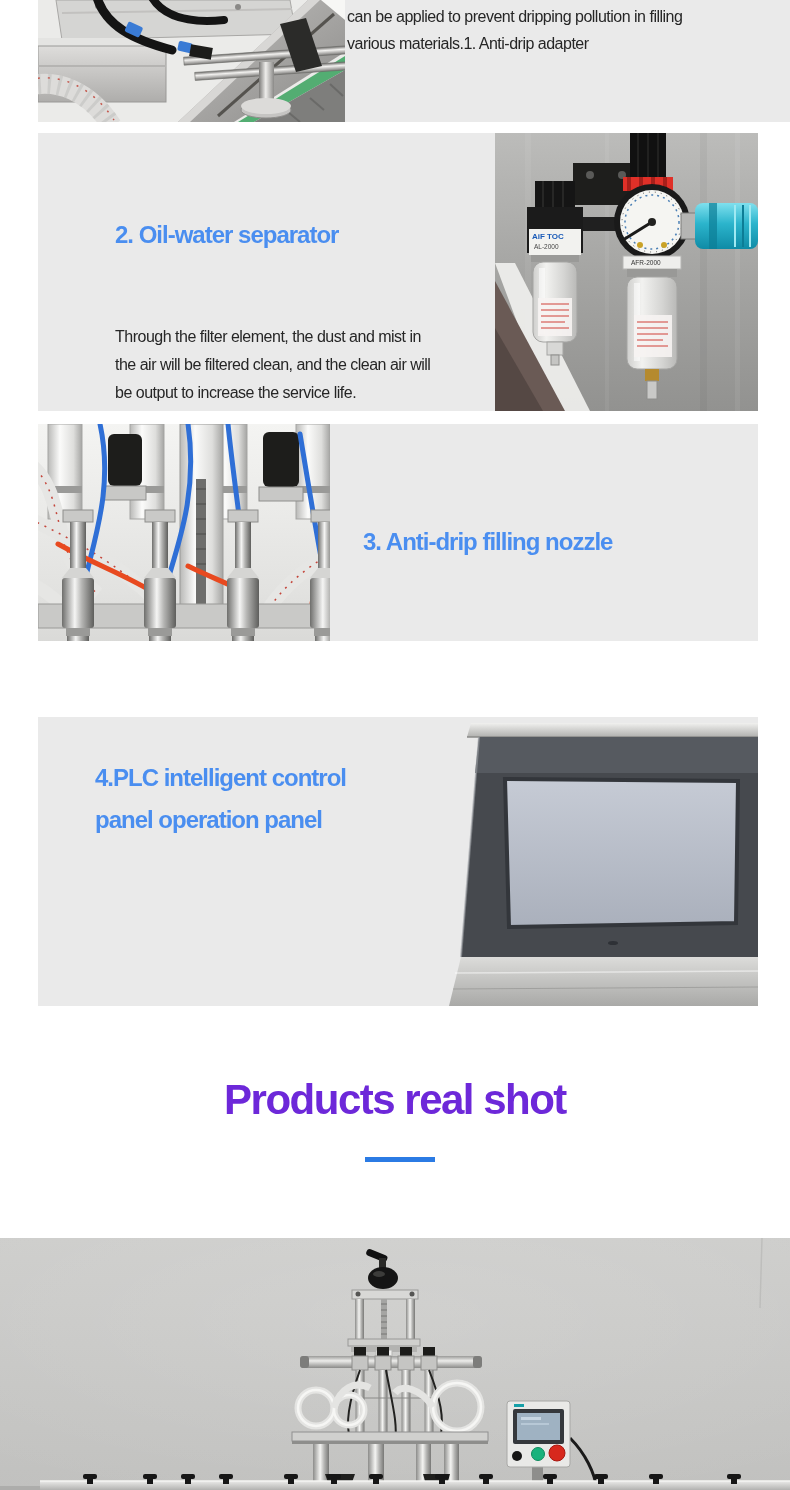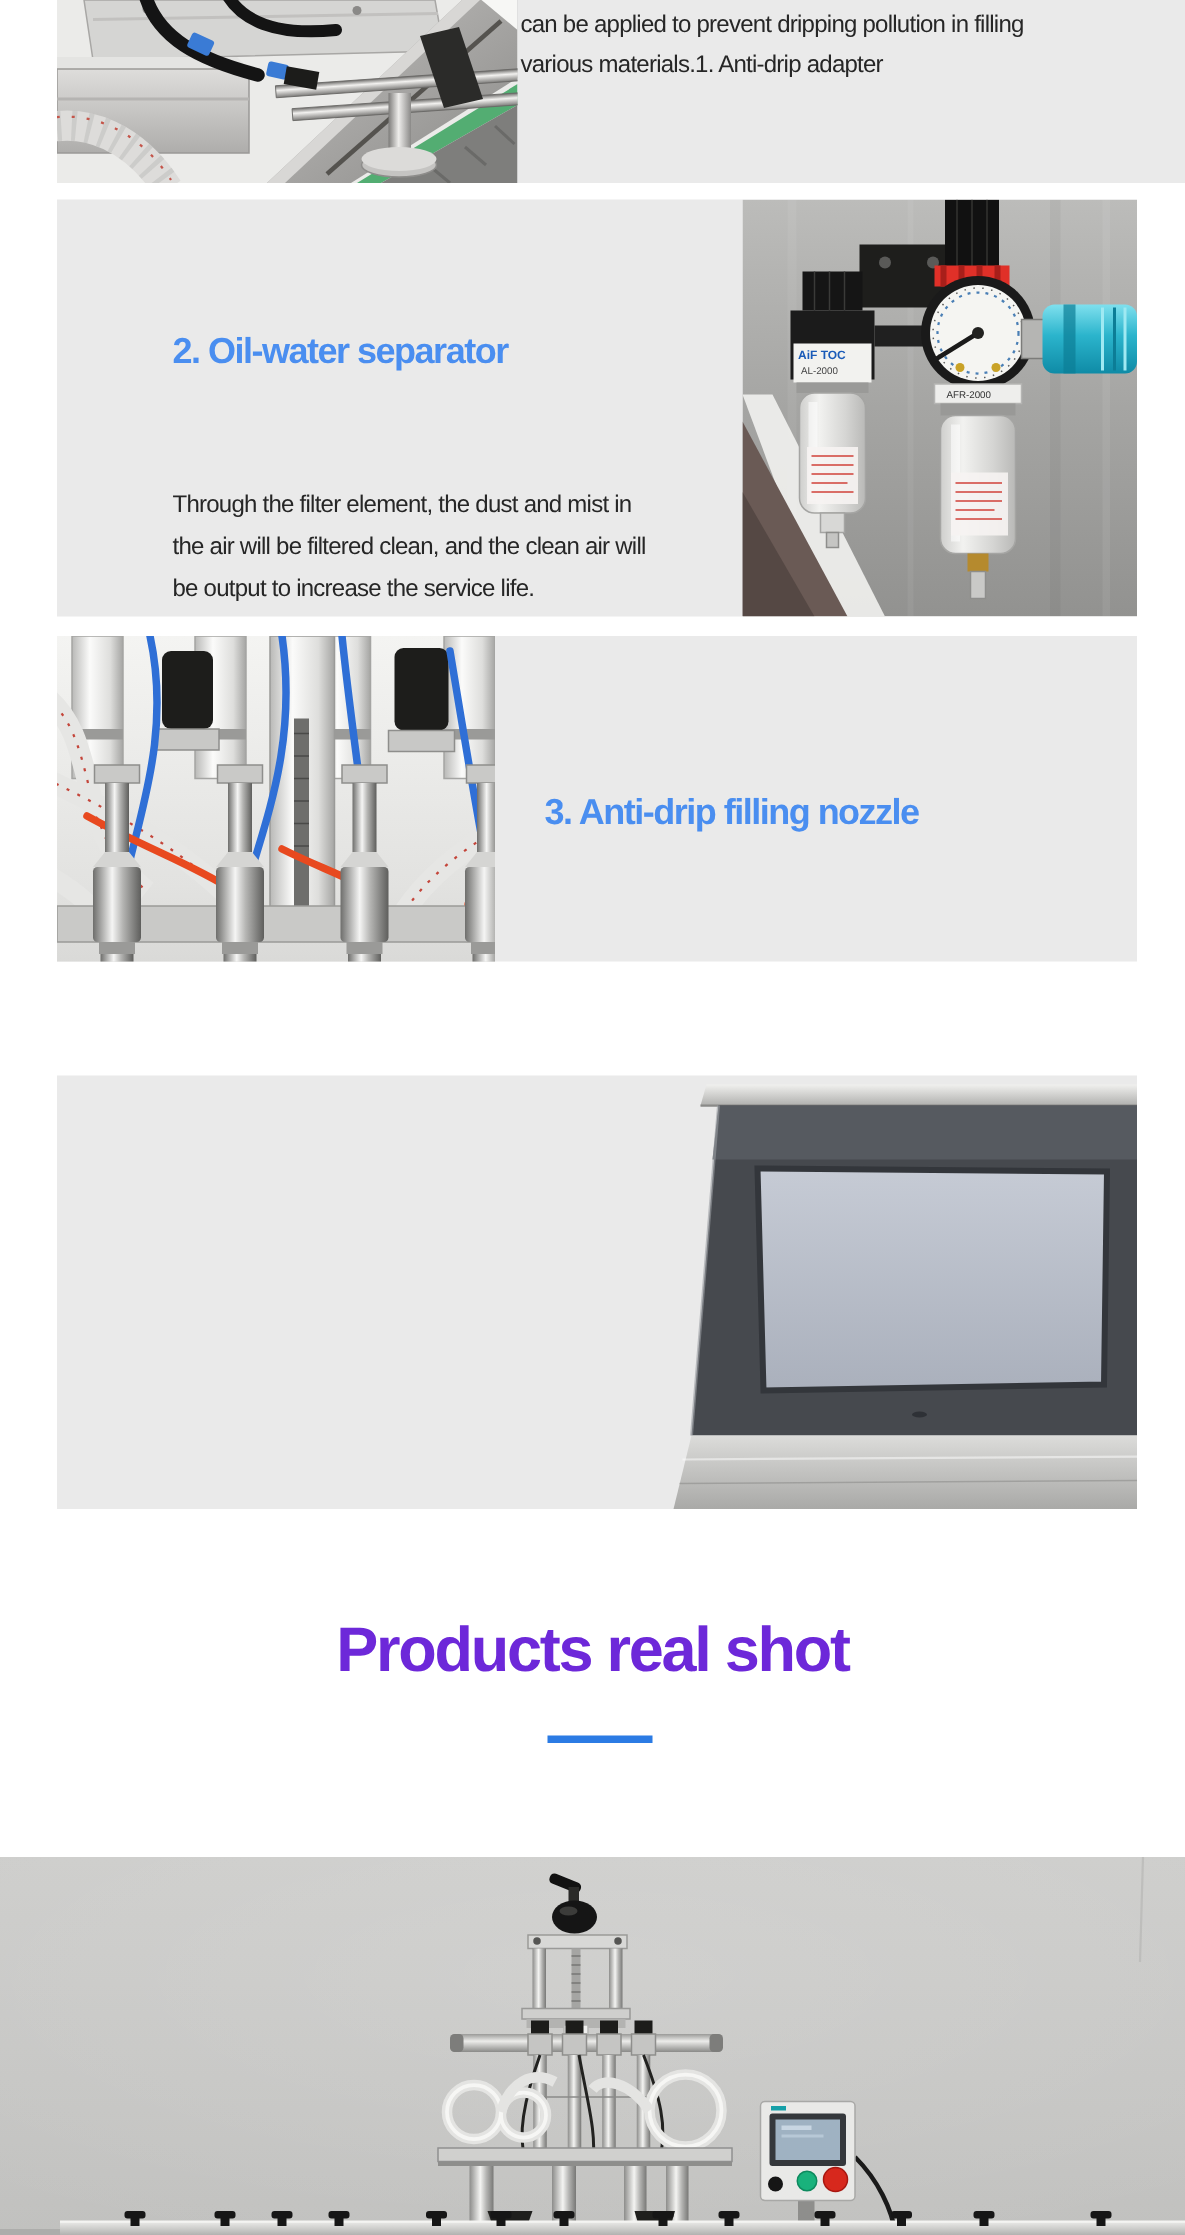--- a/index.html
+++ b/index.html
@@ -321,20 +321,21 @@
         <rect x="0" y="249" width="292" height="14" fill="#dcdcda" stroke="#a5a5a3"></rect>
         <rect x="0" y="266" width="292" height="13" fill="#9e9e9c"></rect>
         <path d="M10,272 L60,272" stroke="#2f6fd6" stroke-width="4"></path>
         <path d="M200,273 L260,273" stroke="#e8491f" stroke-width="4"></path>
       </g>
     </svg>
     <h2 class="sec-title" id="sec3-title">3. Anti-drip filling nozzle</h2>
   </section>
 
   <section class="card" id="sec4">
+    <h2 class="sec-title two-line" id="sec4-title">4.PLC intelligent control<br>panel operation panel</h2>
     <svg class="photo" style="left:395px;top:0;" width="325" height="289" viewBox="0 0 325 289">
       <defs>
         <linearGradient id="p4steelH" x1="0" y1="0" x2="0" y2="1">
           <stop offset="0" stop-color="#f0f0ee"></stop>
             <stop offset="1" stop-color="#b0b0ae"></stop>
         </linearGradient>
         <linearGradient id="p4steelB" x1="0" y1="0" x2="0" y2="1">
           <stop offset="0" stop-color="#dcdcda"></stop>
             <stop offset="0.5" stop-color="#c2c2c0"></stop>
             <stop offset="1" stop-color="#a9a9a7"></stop>

